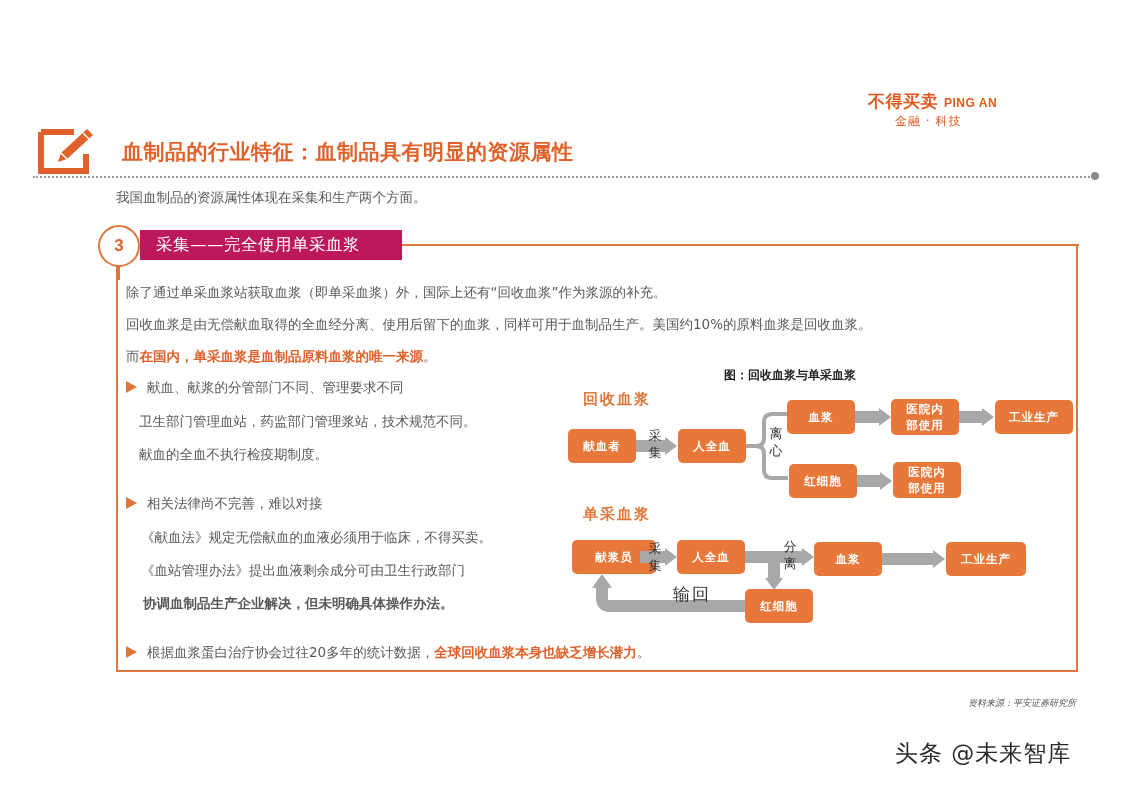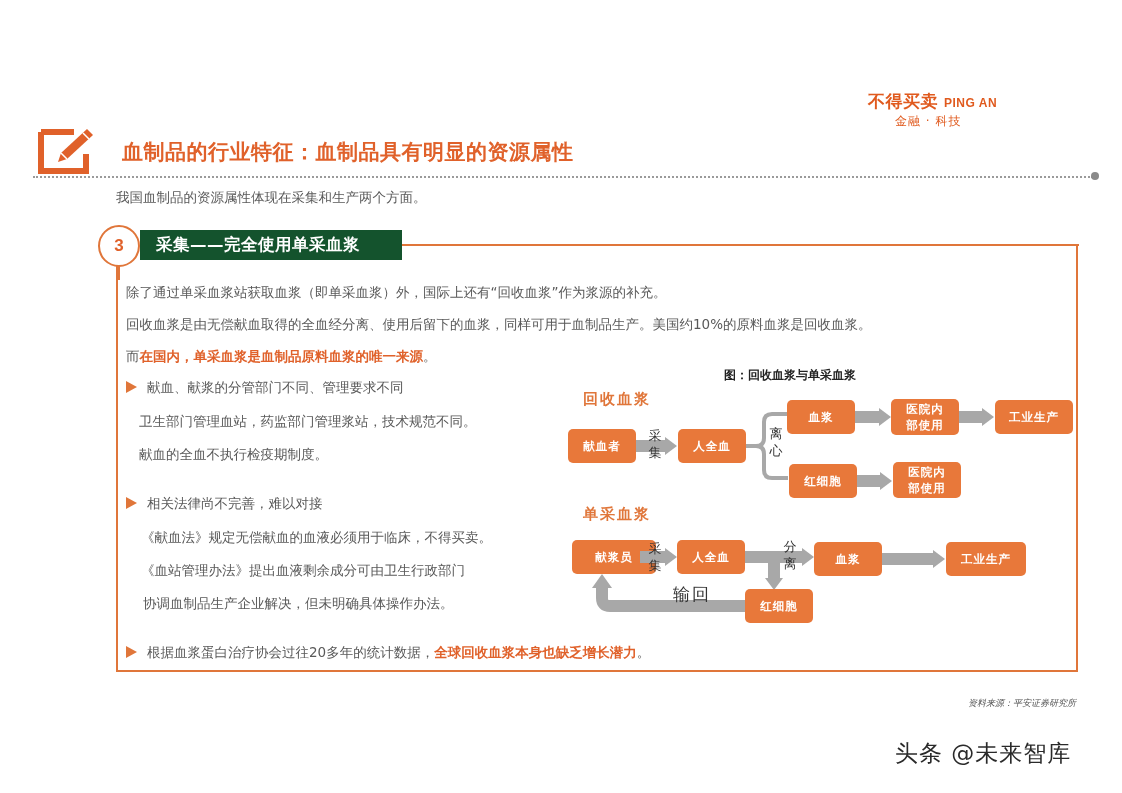--- a/index.html
+++ b/index.html
@@ -18,21 +18,21 @@
   .dotline { left: 33px; top: 176px; width: 1060px; height: 0; border-top: 2px dotted #9a9a9a; }
   .dotend { left: 1091px; top: 172px; width: 8px; height: 8px; border-radius: 50%; background: #8a8a8a; }
   .subtitle { left: 116px; top: 189px; font-size: 13.5px; color: #595959; white-space: nowrap; }
 
   
   .box { left: 116px; top: 245px; width: 962px; height: 427px; border: 2px solid #e0763a; border-top: none; box-sizing: border-box; }
   .box-topline { left: 400px; top: 244px; width: 679px; height: 2px; background: #e0763a; }
   .badge-circle { left: 98px; top: 225px; width: 42px; height: 42px; border-radius: 50%; border: 2px solid #e0763a; background: #fff; box-sizing: border-box;
                   display: flex; align-items: center; justify-content: center; font-family: "Liberation Sans", sans-serif; font-weight: bold; font-size: 17px; color: #e0612a; z-index: 3; }
   .badge-stem { left: 118px; top: 266px; width: 2px; height: 14px; background: #e0763a; }
-  .section-tab { left: 140px; top: 230px; width: 262px; height: 30px; background: #14532d; color: #fff; font-size: 16.5px; font-weight: bold;
+  .section-tab { left: 140px; top: 230px; width: 262px; height: 30px; background: #be185d; color: #fff; font-size: 16.5px; font-weight: normal;
                  display: flex; align-items: center; padding-left: 16px; box-sizing: border-box; white-space: nowrap; letter-spacing: 0.5px; }
 
   .para { font-size: 13.5px; color: #595959; white-space: nowrap; }
   .hl { color: #e0612a; font-weight: bold; }
   .bullet-arrow { display: inline-block; width: 0; height: 0; border-top: 6px solid transparent; border-bottom: 6px solid transparent;
                   border-left: 11px solid #e0763a; margin-right: 10px; vertical-align: -1px; }
   .bullet { font-size: 13.5px; color: #595959; white-space: nowrap; }
 
   
   .fig-title { left: 724px; top: 367px; font-size: 12px; font-weight: bold; color: #222; white-space: nowrap; }
@@ -86,21 +86,21 @@
   <span class="bullet-arrow"></span><span>献血、献浆的分管部门不同、管理要求不同</span>
 </div>
 <div class="abs bullet" style="left:139px; top:413px;">卫生部门管理血站，药监部门管理浆站，技术规范不同。</div>
 <div class="abs bullet" style="left:139px; top:446px;">献血的全血不执行检疫期制度。</div>
 
 <div class="abs bullet" style="left:126px; top:495px;">
   <span class="bullet-arrow"></span><span>相关法律尚不完善，难以对接</span>
 </div>
 <div class="abs bullet" style="left:141px; top:529px;">《献血法》规定无偿献血的血液必须用于临床，不得买卖。</div>
 <div class="abs bullet" style="left:141px; top:562px;">《血站管理办法》提出血液剩余成分可由卫生行政部门</div>
-<div class="abs bullet" style="left:143px; top:595px;">协调血制品生产企业解决，但未明确具体操作办法。</div>
+<div class="abs bullet" style="left:143px; top:595px;font-weight:bold;">协调血制品生产企业解决，但未明确具体操作办法。</div>
 
 <div class="abs bullet" style="left:126px; top:644px;">
   <span class="bullet-arrow"></span><span>根据血浆蛋白治疗协会过往20多年的统计数据，</span><span class="hl">全球回收血浆本身也缺乏增长潜力</span><span>。</span>
 </div>
 
 <div class="abs fig-title">图：回收血浆与单采血浆</div>
 
 <div class="abs sec-label" style="left:583px; top:390px;">回收血浆</div>
 
 <div class="abs node" style="left:568px; top:429px; width:68px; height:34px;">献血者</div>

